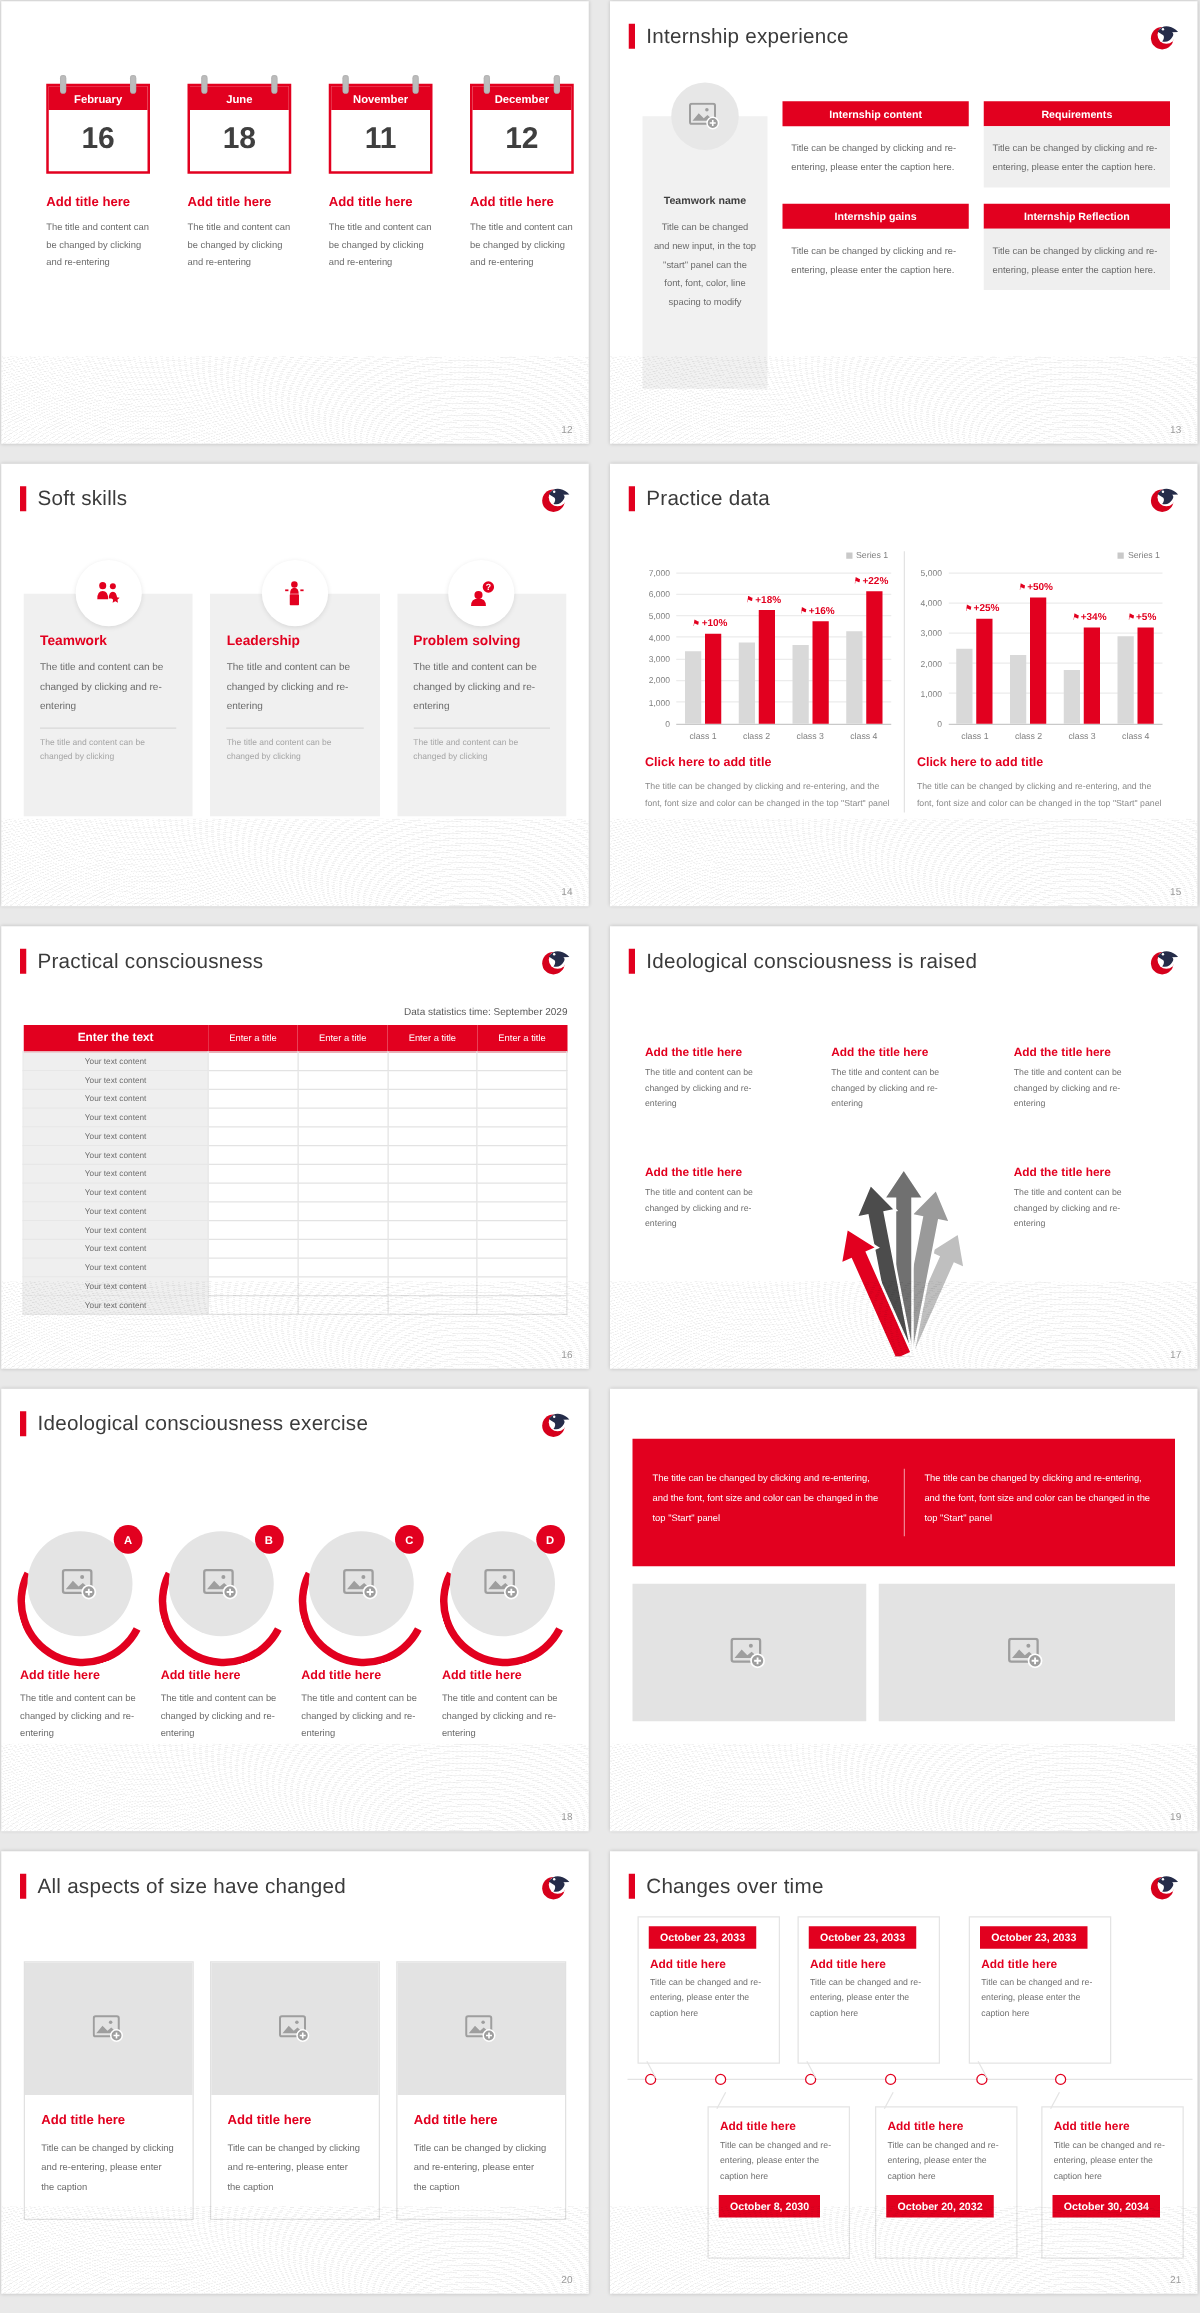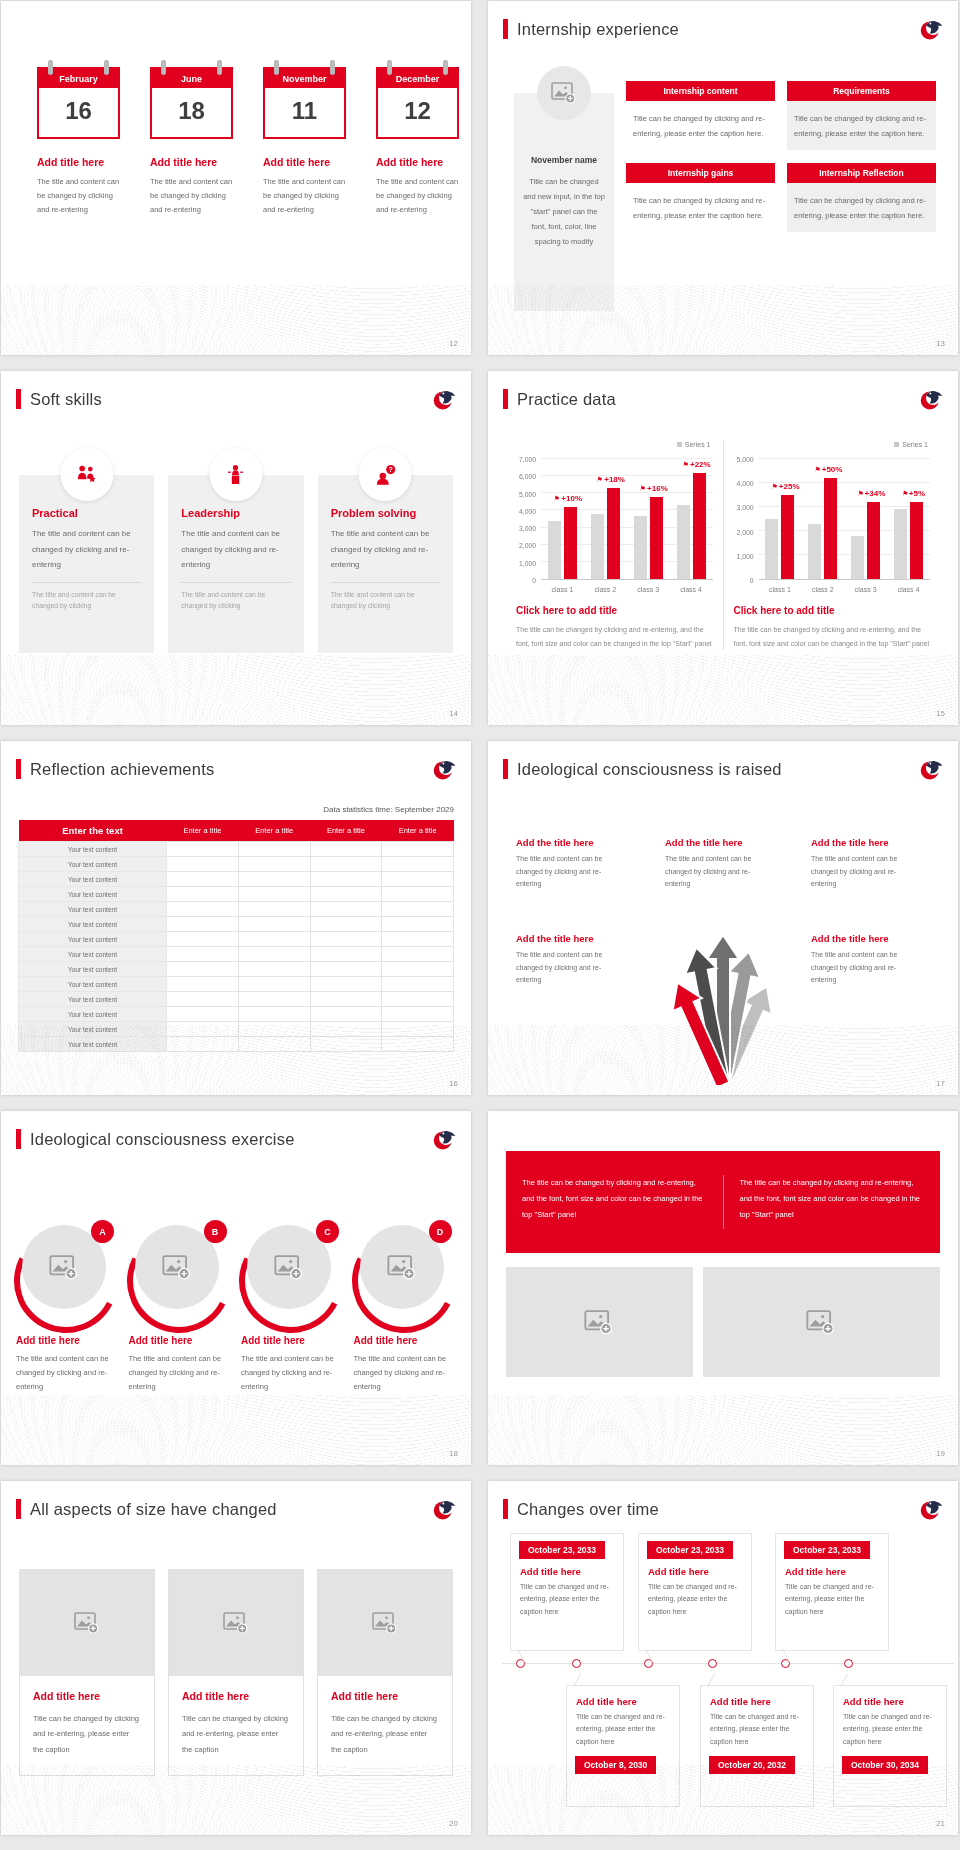--- a/index.html
+++ b/index.html
@@ -192,21 +192,21 @@
       <div class="in-co">
         <div class="in-circle img-ph">
 <svg viewBox="0 0 26 22">
               <rect x="1" y="1" width="20" height="16" rx="1.5" fill="none" stroke="#9e9e9e" stroke-width="1.6"></rect>
               <circle cx="14.5" cy="5.8" r="1.4" fill="#9e9e9e"></circle>
               <path d="M3 14.5 L8 8.5 L12 12.5 L15 10 L20 14.5 Z" fill="#9e9e9e"></path>
               <circle cx="19.2" cy="16.4" r="4.6" fill="#9e9e9e" stroke="#fff" stroke-width="1.2"></circle>
               <path d="M19.2 14 v4.8 M16.8 16.4 h4.8" stroke="#fff" stroke-width="1.3" fill="none"></path>
             </svg>
 </div>
-        <h4>November name</h4>
+        <h4>Teamwork name</h4>
         <p>Title can be changed and new input, in the top "start" panel can the font, font, color, line spacing to modify</p>
       </div>
       <div class="in-grid">
         <div class="in-blk">
           <div class="in-bh">Internship content</div>
           <div class="in-bb">Title can be changed by clicking and re-entering, please enter the caption here.</div>
         </div>
         <div class="in-blk alt">
           <div class="in-bh">Requirements</div>
           <div class="in-bb">Title can be changed by clicking and re-entering, please enter the caption here.</div>
@@ -241,21 +241,21 @@
       <div class="ss-card">
         <div class="ss-ic">
           <svg viewBox="0 0 24 24" fill="#e2001f">
               <circle cx="8" cy="6" r="2.6"></circle>
               <path d="M4 16 q0-6 4-6 q4 0 4 6 z"></path>
               <circle cx="15.5" cy="6.5" r="2.2"></circle>
               <path d="M12.5 15.5 q0-5 3-5 q3 0 3 5 z"></path>
               <path d="M17.3 12.6 l1 2 2.2 .3 -1.6 1.5 .4 2.2 -2 -1 -2 1 .4 -2.2 -1.6 -1.5 2.2 -.3 z"></path>
             </svg>
         </div>
-        <h3 class="red-h">Practical</h3>
+        <h3 class="red-h">Teamwork</h3>
         <p class="body-t">The title and content can be changed by clicking and re-entering</p>
         <p class="ss-div">The title and content can be changed by clicking</p>
       </div>
       <div class="ss-card">
         <div class="ss-ic">
           <svg viewBox="0 0 24 24" fill="#e2001f">
               <circle cx="12" cy="5.2" r="2.4"></circle>
               <path d="M8.8 12 q0-4.5 3.2-4.5 q3.2 0 3.2 4.5 z"></path>
               <rect x="8.6" y="12.4" width="6.8" height="8" rx=".5"></rect>
               <rect x="5.2" y="8.8" width="2.4" height="1.3"></rect>
@@ -407,21 +407,21 @@
         <h3 class="pd-h">Click here to add title</h3>
         <p class="pd-cap">The title can be changed by clicking and re-entering, and the font, font size and color can be changed in the top "Start" panel</p>
       </div>
     </div>
     <span class="pagenum">15</span>
   </section>
 
   <section class="slide">
     <header class="sl-head">
       <span class="bar"></span>
-      <h2 class="sl-title">Reflection achievements</h2>
+      <h2 class="sl-title">Practical consciousness</h2>
       <span class="logo-slot">
 <svg viewBox="0 0 32 32">
             <circle cx="13" cy="18" r="12" fill="#d6001c"></circle>
             <circle cx="17.5" cy="14.5" r="9.5" fill="#fff"></circle>
             <path d="M8 11 Q13 4 20 5.5 Q26 6.8 30 11.5 L23.5 11.8 Q26 13.5 24 16.5 Q20 23.5 13 21.5 Q16 17.5 14.2 14.8 Q11.5 13.5 8 11 Z" fill="#252c49"></path>
             <circle cx="13.8" cy="8.6" r="1.3" fill="#fff"></circle>
           </svg>
 </span>
     </header>
     <div class="pa-note">Data statistics time: September 2029</div>

